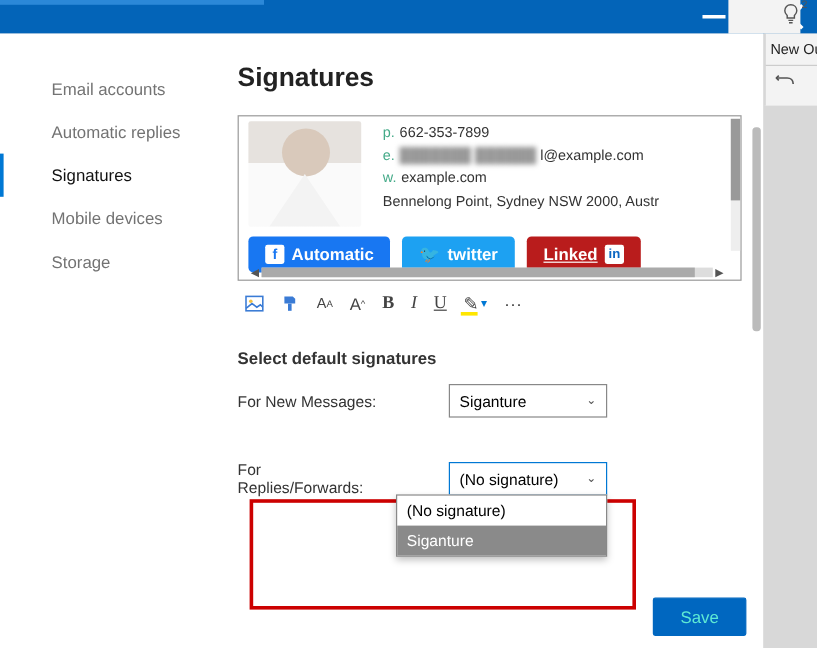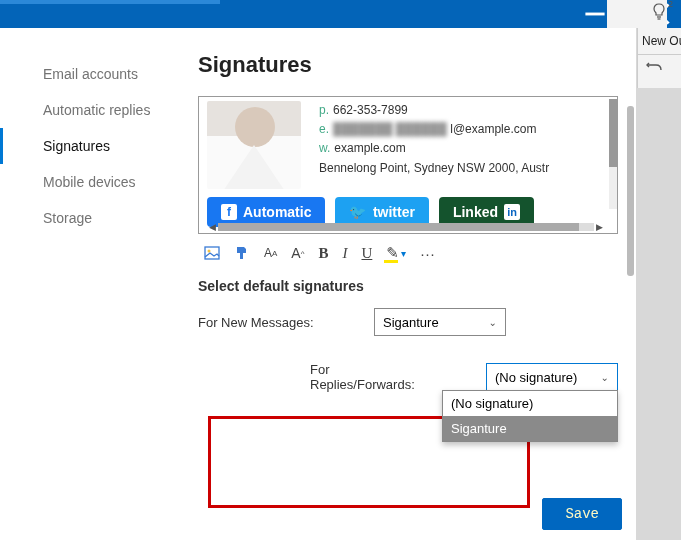--- a/index.html
+++ b/index.html
@@ -35,58 +35,58 @@
 .avatar::before { content:''; position:absolute; top:6px; left:28px; width:40px; height:40px; background:#d9c9bb; border-radius:50%; }
 .avatar::after { content:''; position:absolute; bottom:0; left:10px; right:10px; height:44px; background:#f3f3f3; clip-path: polygon(50% 0, 90% 100%, 10% 100%); }
 .sig-lines { font-family: 'Courier New', monospace; font-size: 12px; color: #333; line-height: 1.6; }
 .sig-lines .lbl { color: #4a8; margin-right: 4px; }
 .sig-lines .blur { filter: blur(2px); color: #999; }
 
 .social-row { display: flex; gap: 10px; margin-top: 8px; }
 .social { display: inline-flex; align-items: center; gap: 6px; padding: 7px 14px; border-radius: 4px; color: #fff; font-weight: 600; font-size: 14px; }
 .fb { background: #1877f2; }
 .tw { background: #1da1f2; }
-.li { background: #14532d; }
+.li { background: #b91c1c; text-decoration: underline; }
 .social .ico { width: 16px; height: 16px; background: #fff; border-radius: 2px; display:inline-block; }
 
 .vscroll { position: absolute; right: 0; top: 2px; bottom: 24px; width: 8px; background: #eee; }
 .vscroll .thumb { position: absolute; left: 0; right: 0; top: 0; height: 62%; background: #999; }
 
 .hscroll { position: absolute; left: 8px; right: 12px; bottom: 2px; height: 8px; display: flex; align-items: center; }
 .hscroll .arrow { font-size: 9px; color: #555; padding: 0 2px; }
 .hscroll .track { flex: 1; height: 8px; background: #ddd; position: relative; }
 .hscroll .thumb { position: absolute; left: 0; top: 0; bottom: 0; width: 96%; background: #aaa; }
 
 .toolbar { display: flex; align-items: center; gap: 14px; padding: 10px 6px; color: #444; }
 .toolbar .tbtn { font-size: 15px; cursor: pointer; display: inline-flex; align-items: center; }
 .toolbar .bold { font-weight: 700; font-family: Georgia, serif; }
 .toolbar .italic { font-style: italic; font-family: Georgia, serif; }
 .toolbar .under { text-decoration: underline; font-family: Georgia, serif; }
 .toolbar .hl { position: relative; }
 .toolbar .hl::after { content:''; position:absolute; bottom:-1px; left:-2px; right:8px; height:3px; background: #ffe600; }
 .toolbar .chev { font-size: 10px; color: #0078d4; margin-left:2px; }
 .toolbar svg { width:16px; height:16px; }
 
-.section-h { font-size: 14px; font-weight: 600; color: #333; margin-top: 6px; margin-bottom: 14px; }
-
-.row { display: flex; align-items: center; gap: 12px; margin-bottom: 16px; }
+.section-h { font-size: 14px; font-weight: 600; color: #333; margin-top: 18px; margin-bottom: 14px; }
+
+.row { display: flex; align-items: center; gap: 12px; margin-bottom: 26px; }
 .row label { font-size: 13px; color: #333; width: 120px; }
 .select { position: relative; flex: 0 0 176px; padding-left: 44px; }
 .select .box { border: 1px solid #888; height: 28px; display: flex; align-items: center; justify-content: space-between; padding: 0 8px; font-size: 13px; background: #fff; cursor: pointer; }
 .select .box.active { border-color: #0078d4; border-bottom: 1px solid #0078d4; }
 .select .chev { font-size: 10px; color: #555; }
 .dropdown { position: absolute; top: 27px; left: 0; right: 0; background: #fff; border: 1px solid #888; box-shadow: 0 3px 6px rgba(0,0,0,0.25); z-index: 10; }
 .dropdown .opt { padding: 5px 8px; font-size: 13px; cursor: pointer; }
 .dropdown .opt.sel { background: #8a8a8a; color: #fff; }
 
 .highlight-box { position: absolute; border: 3px solid #c00; left: 208px; top: 388px; width: 322px; height: 92px; pointer-events: none; }
 
 .actions { position: absolute; bottom: 10px; right: 14px; display: flex; gap: 10px; }
 .btn { padding: 7px 22px; font-size: 14px; border: 1px solid; border-radius: 2px; cursor: pointer; }
-.btn.primary { background: #0067c0; color: #fef9c3; border-color: #0067c0; font-family: Liberation Mono, monospace; }
+.btn.primary { background: #0067c0; color: #5eead4; border-color: #0067c0; }
 .btn.secondary { background: #fff; color: #222; border-color: #888; }
 
 .outer-scroll { position: absolute; top: 78px; right: 2px; width: 7px; height: 170px; background: #bbb; border-radius: 3px; }
 </style>
 </head>
 <body>
 
 <div class="topbar">
   <div class="loading"></div>
   <div class="winbtn">
@@ -207,21 +207,21 @@
     <div class="row">
       <label>For New Messages:</label>
       <div class="select">
         <div class="box">
             <span>Siganture</span>
             <span class="chev">⌄</span>
           </div>
       </div>
     </div>
 
-    <div class="row" style="margin-top:10px;justify-content:flex-end;">
+    <div class="row" style="margin-top:10px;">
       <label>For Replies/Forwards:</label>
       <div class="select">
         <div class="box active">
             <span>(No signature)</span>
             <span class="chev">⌄</span>
           </div>
         <div class="dropdown">
           <div class="opt"><span>(No signature)</span></div>
           <div class="opt sel"><span>Siganture</span></div>
         </div>

